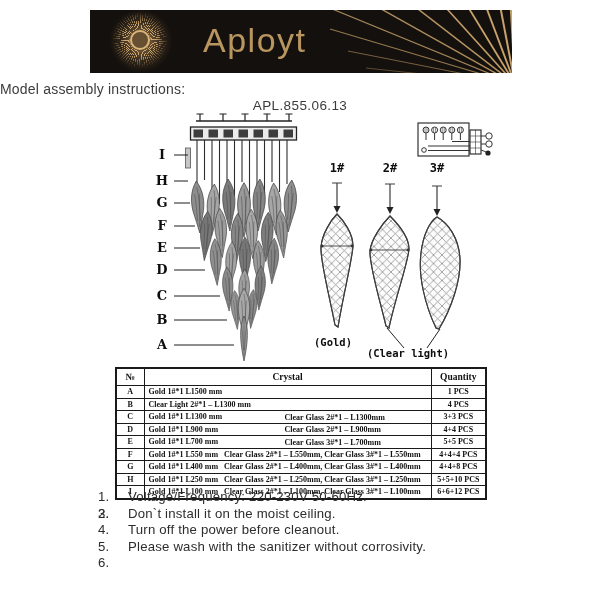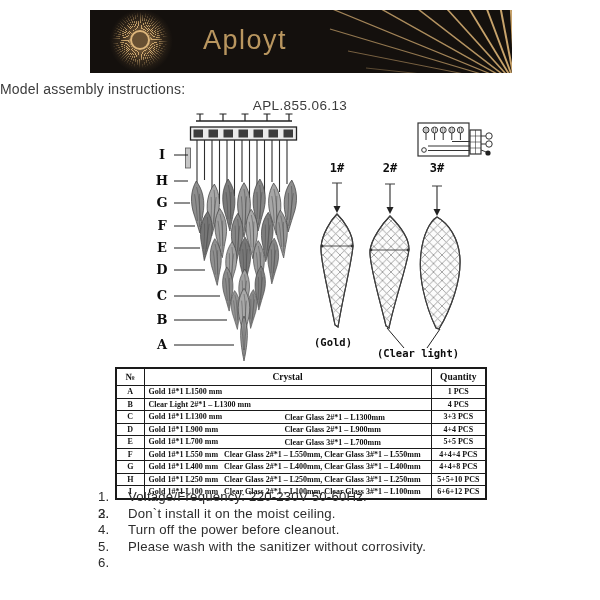--- a/index.html
+++ b/index.html
@@ -11,41 +11,41 @@
         background:#14100d;overflow:hidden;}
   .sunglow{position:absolute;left:18px;top:-2px;width:66px;height:66px;border-radius:50%;
         background:radial-gradient(circle, rgba(170,130,80,.55) 0 22%, rgba(170,130,80,.18) 45%, transparent 68%);}
   .sunburst{position:absolute;left:21px;top:1px;width:58px;height:58px;border-radius:50%;
         background:repeating-conic-gradient(from 0deg, rgba(210,172,114,.95) 0deg 1.7deg, rgba(20,16,13,0) 1.7deg 5.8deg);
         -webkit-mask:radial-gradient(circle closest-side, transparent 0 10px, #000 11px 16px, rgba(0,0,0,.5) 21px, transparent 28px);
         mask:radial-gradient(circle closest-side, transparent 0 10px, #000 11px 16px, rgba(0,0,0,.5) 21px, transparent 28px);}
   .sunring{position:absolute;left:40px;top:20px;width:20px;height:20px;box-sizing:border-box;
         border:2.5px solid #dcb57b;border-radius:50%;}
   .brand{position:absolute;left:113px;top:0;height:63px;line-height:61px;
-        font-size:27px;color:#b9965f;letter-spacing:1.5px;}
+        font-size:34px;color:#b9965f;letter-spacing:1.5px;}
   .fan{position:absolute;right:0;top:0;}
 
   
   .title1{position:absolute;left:0;top:81px;width:100%;text-align:left;
         font-size:14px;color:#3c3c3c;letter-spacing:.2px;}
   .title2{position:absolute;left:0;top:98px;width:100%;text-align:center;
         font-size:13.5px;color:#3c3c3c;letter-spacing:.4px;}
 
   
   .lvl{position:absolute;width:18px;text-align:center;color:#0d0d0d;
        font-family:"DejaVu Serif",serif;font-weight:bold;font-size:13px;left:153px;}
   .lvl0{top:147px}.lvl1{top:173px}.lvl2{top:195px}.lvl3{top:218px}.lvl4{top:240px}
   .lvl5{top:262px}.lvl6{top:288px}.lvl7{top:312px}.lvl8{top:337px}
   .pid{position:absolute;width:26px;text-align:center;color:#0d0d0d;
        font-family:"DejaVu Sans Mono",monospace;font-weight:bold;font-size:12px;top:161px;}
   .pid1{left:324px}.pid2{left:377px}.pid3{left:424px}
   .finish{position:absolute;text-align:center;color:#0d0d0d;
        font-family:"DejaVu Sans Mono",monospace;font-weight:bold;font-size:10.5px;}
   .finish-gold{left:302px;top:336px;width:62px;}
-  .finish-clear{left:366px;top:347px;width:104px;}
+  .finish-clear{left:356px;top:347px;width:104px;}
 
   .art{position:absolute;left:0;top:0;}
 
   
   .ctable{position:absolute;left:115px;top:367px;width:372px;border-collapse:collapse;
         font-family:"Liberation Serif",serif;font-weight:bold;color:#111;
         border:2px solid #1a1a1a;table-layout:fixed;}
   .ctable th,.ctable td{border:1px solid #1a1a1a;padding:0;overflow:hidden;white-space:nowrap;}
   .ctable th{font-size:9.5px;height:16px;}
   .ctable td{font-size:8px;height:11.5px;}

